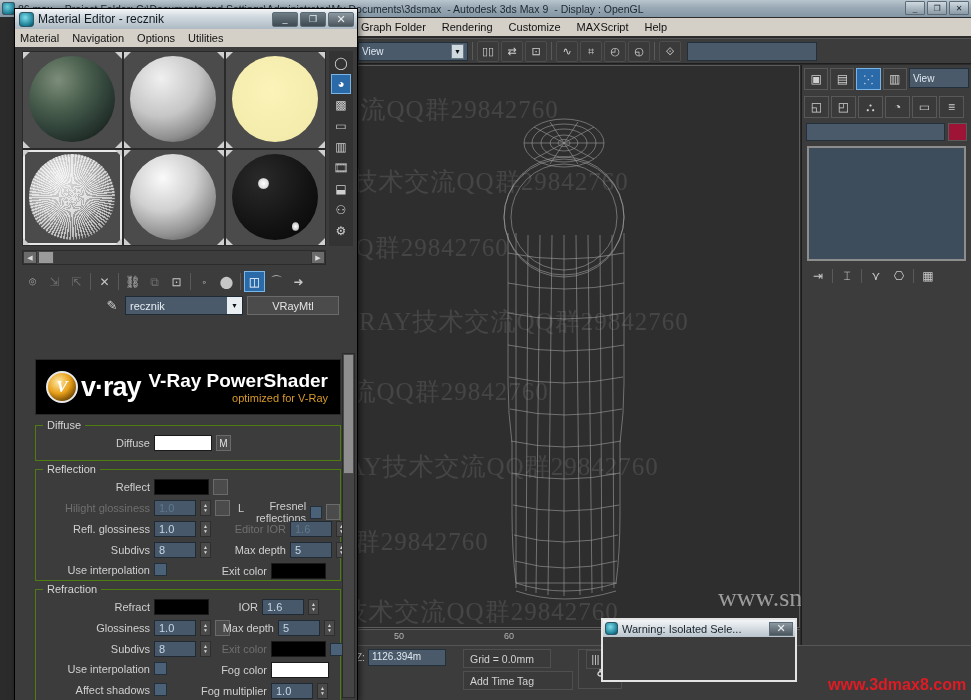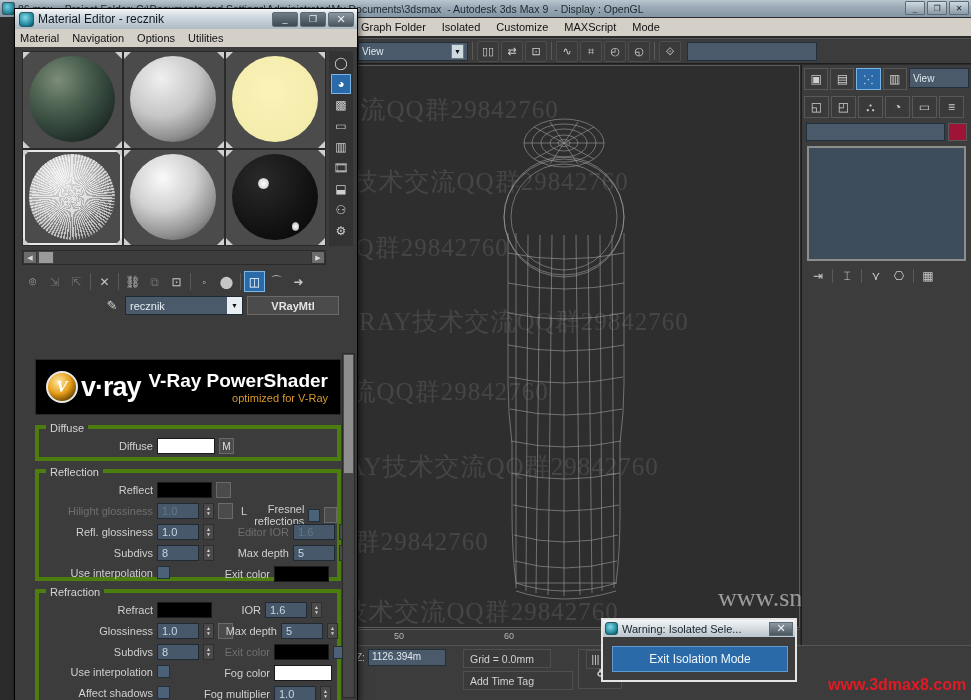--- a/index.html
+++ b/index.html
@@ -230,21 +230,21 @@
   .mat-name {
     width: 118px; height: 19px; background: #4a5a6a; border: 1px solid #1e2a34;
     color: #e6edf3; display: flex; align-items: center; padding-left: 4px; font-size: 11px;
   }
   .mat-name .arw {
     margin-left: auto; width: 15px; height: 17px; background: #e9eef2; color: #111;
     display: flex; align-items: center; justify-content: center; font-size: 7px;
   }
   .mat-type {
     width: 92px; height: 19px; background: #4b4b4b; border: 1px solid #6a6a6a;
-    color: #e4e4e4; display: flex; align-items: center; justify-content: center; font-size: 11px; font-weight: bold;
+    color: #e4e4e4; display: flex; align-items: center; justify-content: center; font-size: 11px;
   }
 
   .vray-banner {
     position: absolute; left: 20px; top: 312px; width: 306px; height: 56px;
     background: #000; border: 1px solid #2a2a2a; display: flex; align-items: center;
   }
   .vray-logo { display: flex; align-items: center; padding-left: 10px; }
   .vray-orb {
     width: 32px; height: 32px; border-radius: 50%;
     background: radial-gradient(circle at 38% 32%, #ffe9a8, #e8a01a 45%, #7a4f06 75%, #2b1a02);
@@ -252,21 +252,21 @@
     color: #fff; font-family: "Liberation Serif", serif; font-size: 17px; font-style: italic; font-weight: bold;
   }
   .vray-word {
     color: #fff; font-family: "Liberation Sans", sans-serif; font-size: 27px; font-weight: bold;
     letter-spacing: -1px; margin-left: 3px;
   }
   .vray-txt { margin-left: auto; padding-right: 12px; text-align: right; }
   .vray-txt .l1 { color: #fff; font-size: 19px; font-weight: bold; }
   .vray-txt .l2 { color: #d89a2a; font-size: 11px; }
 
-  .rollout { position: absolute; left: 20px; border: 4px solid #4d7c0f; }
+  .rollout { position: absolute; left: 20px; border: 1px solid #4d7c0f; }
   .rollout > .legend {
     position: absolute; left: 7px; top: -7px; background: #3c3c3c;
     padding: 0 4px; font-size: 11px; color: #d5d5d5;
   }
   .row { position: absolute; display: flex; align-items: center; gap: 4px; }
   .lbl { color: #cfcfcf; font-size: 11px; text-align: right; }
   .lbl.dim { color: #6f6f6f; }
   .spin {
     height: 16px; background: #46586a; border: 1px solid #1f2a34; color: #c6d7e6;
     display: flex; align-items: center; padding-left: 4px; font-size: 11px;
@@ -329,24 +329,24 @@
     <span class="t-seg">- Display : OpenGL</span>
     <div class="win-btns">
       <div class="win-btn">_</div>
       <div class="win-btn">❐</div>
       <div class="win-btn">✕</div>
     </div>
   </div>
 
   <div class="app-menubar">
     <span>Graph Folder</span>
-    <span>Isolated</span>
+    <span>Rendering</span>
     <span>Customize</span>
     <span>MAXScript</span>
-    <span>Mode</span>
+    <span>Help</span>
   </div>
 
   <div class="app-toolbar">
     <div class="tb-combo" style="width:110px">
       <span>View</span>
       <span class="arrow">▼</span>
     </div>
     <div class="tb-sep"></div>
     <div class="tb-icon">▯▯</div>
     <div class="tb-icon">⇄</div>
@@ -742,16 +742,15 @@
       </div>
     </div>
   </div>
 
   <div class="warn-dlg">
     <div class="warn-title">
       <div class="ico"></div>
       <span>Warning: Isolated Sele...</span>
       <div class="warn-x">✕</div>
     </div>
-    <div class="warn-btn">Exit Isolation Mode</div>
   </div>
 
 </div>
 
 </body></html>

